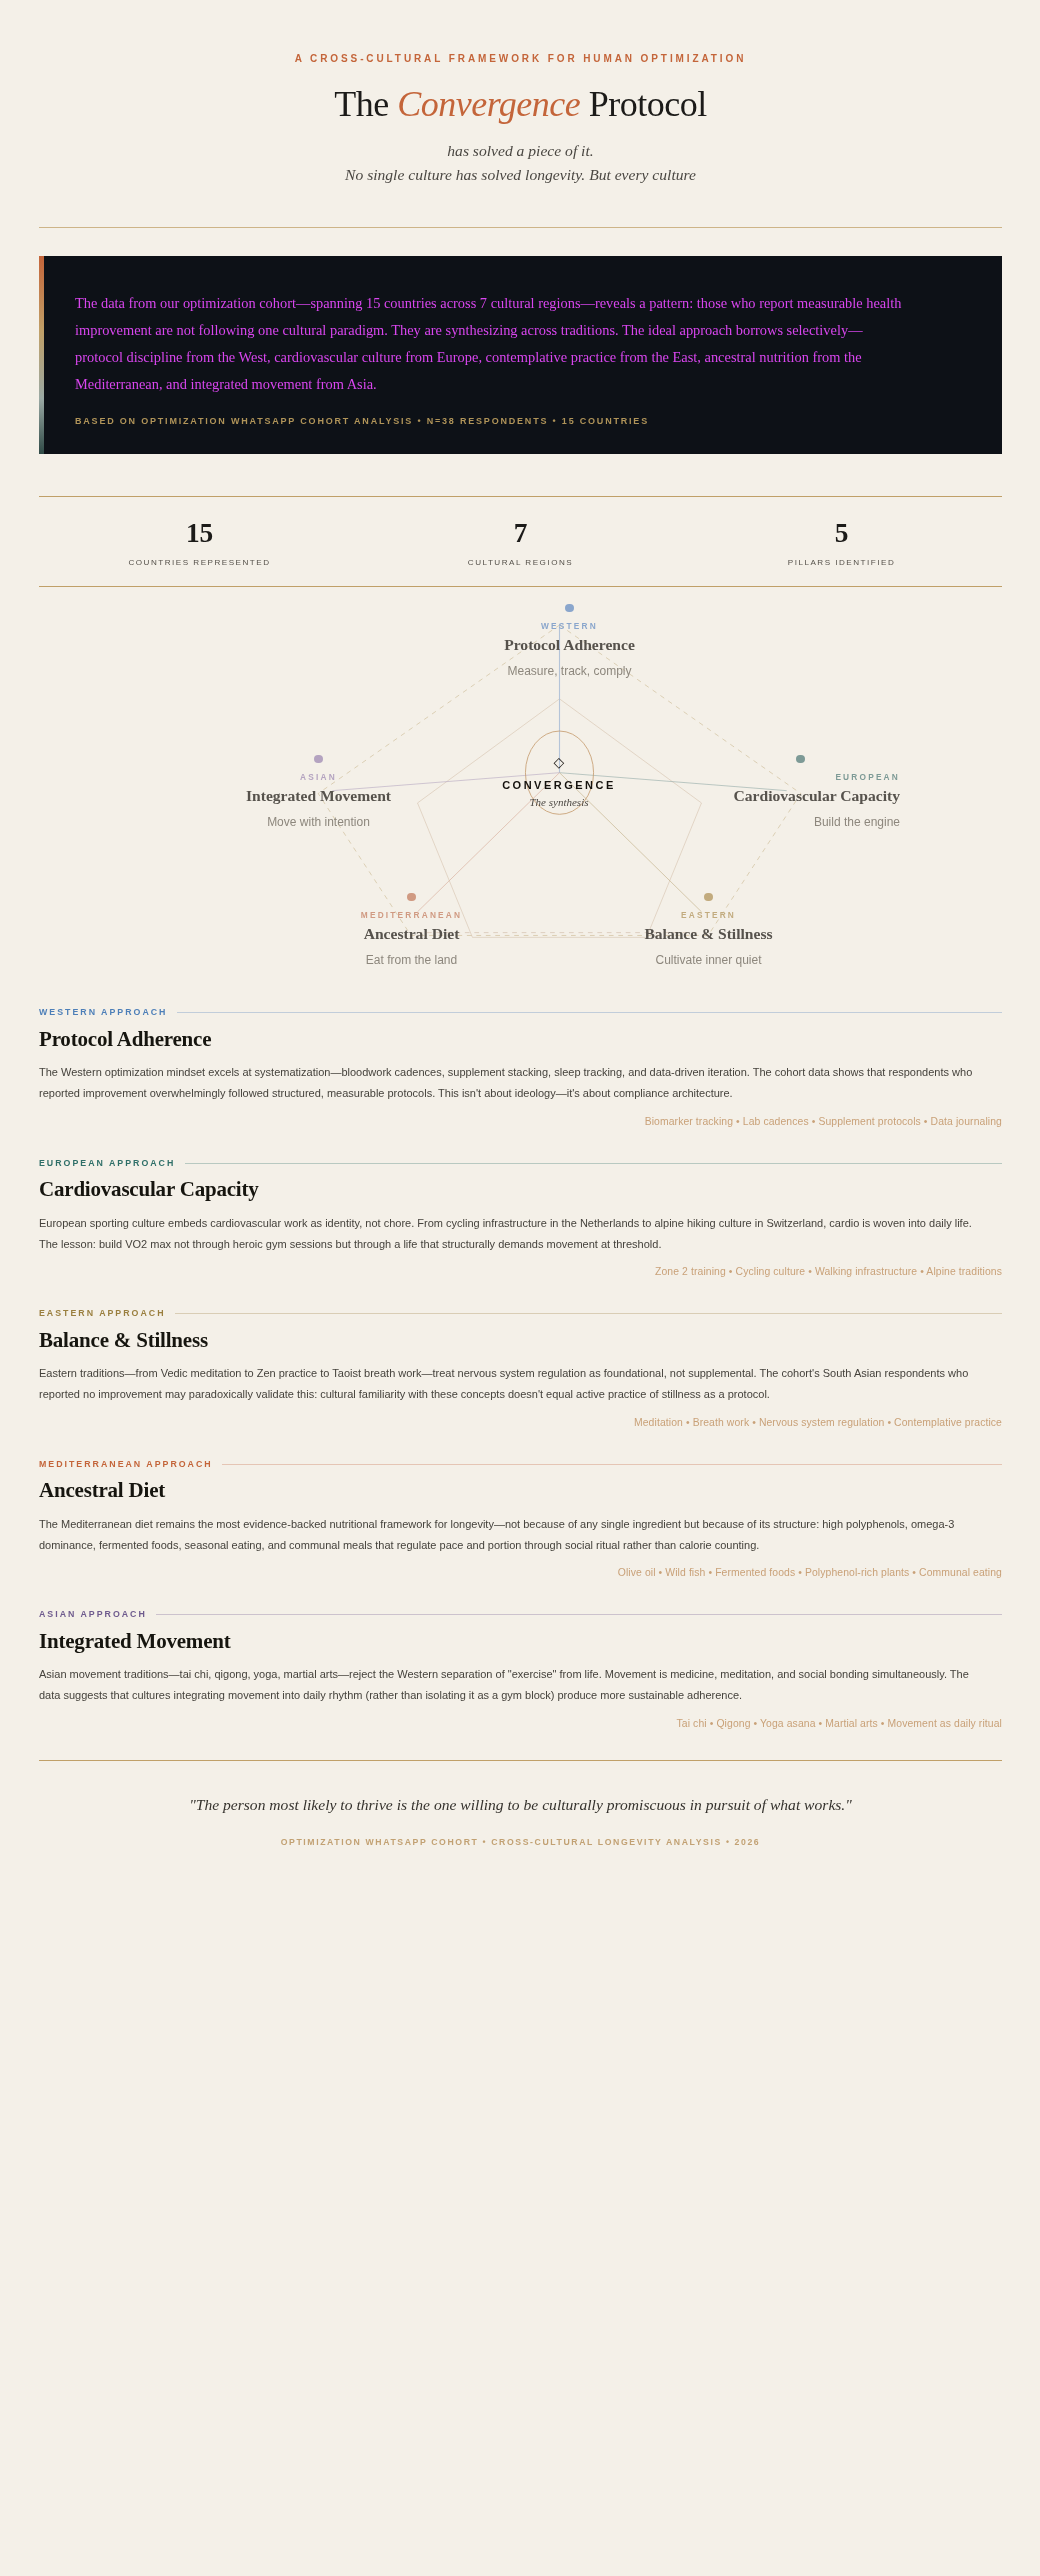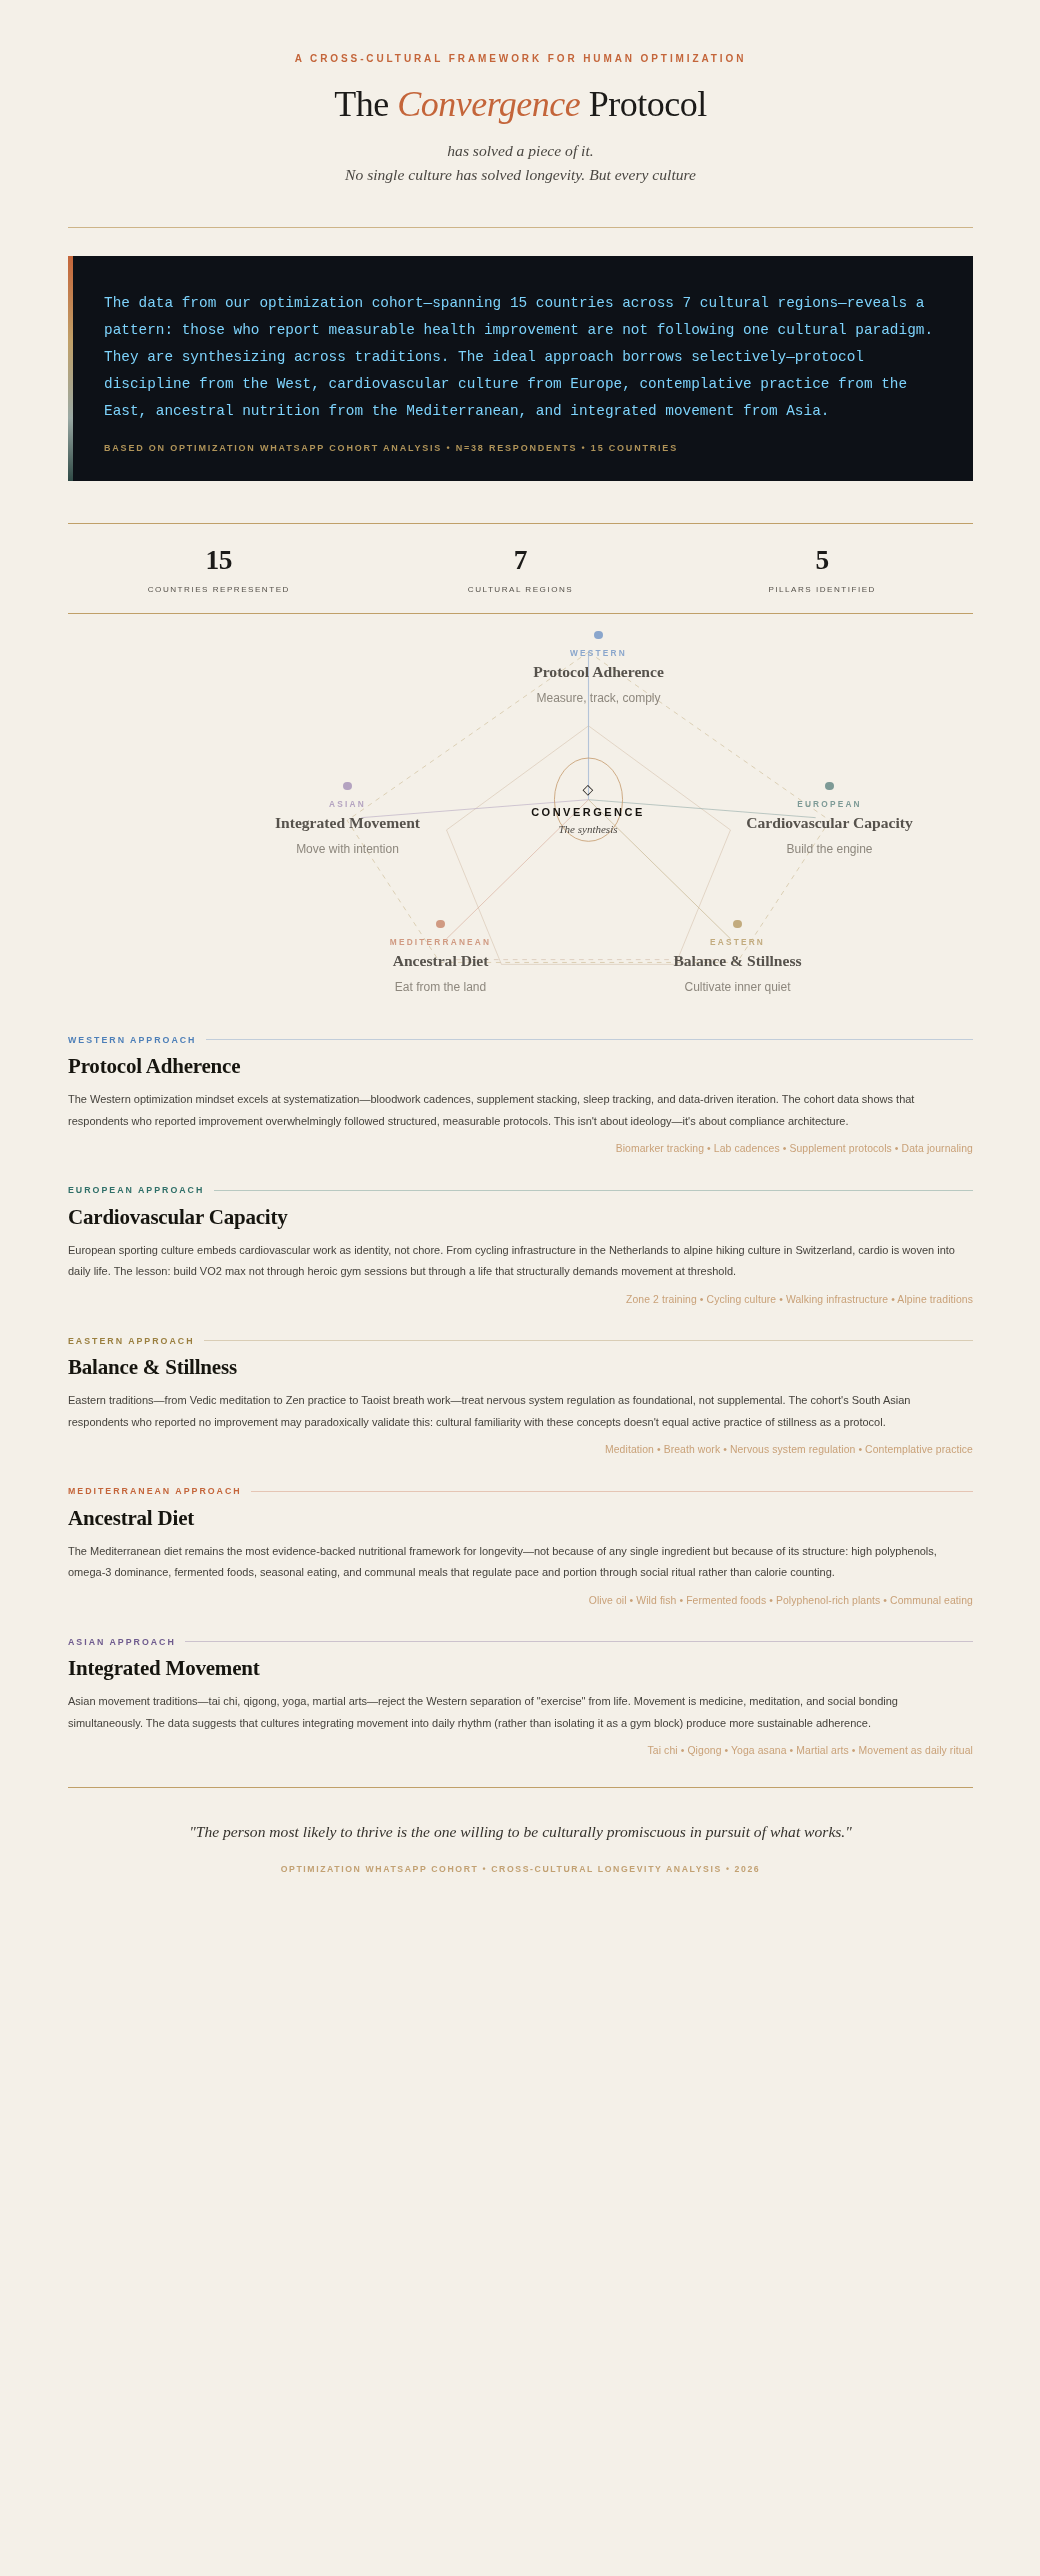--- a/index.html
+++ b/index.html
@@ -2,21 +2,21 @@
 <html style="font-size:15px"><head>
 <meta charset="utf-8">
 <style>
   * { margin:0; padding:0; box-sizing:border-box; }
   html,body { background:#f4f0e8; }
   body {
     width:1041px; height:2576px; position:relative;
     font-family:"Liberation Sans", sans-serif;
     color:#2b2a28; overflow:hidden;
   }
-  .page { width:1041px; height:2576px; position:relative; padding:0 68px; }
+  .page { width:1041px; height:2576px; position:relative; padding:0 39px; }
 
   
   .header { padding-top:53px; text-align:center; }
   .eyebrow-top {
     font-family:"Liberation Sans", sans-serif;
     font-size:10px; font-weight:700; letter-spacing:2.9px;
     color:#c4653a; text-transform:uppercase;
   }
   .title {
     margin-top:21px;
@@ -38,22 +38,22 @@
     margin-top:28px; position:relative;
     background:#0d1117; color:#ece7dc;
     padding:34px 38px 28px 36px;
     min-height:168px;
   }
   .darkblock .accentbar {
     position:absolute; left:0; top:0; bottom:0; width:4.7px;
     background:linear-gradient(180deg,#c4653a 0%,#c0a068 38%,#9aa9a4 72%,#2f4a46 100%);
   }
   .darkblock p {
-    font-family:Liberation Mono, monospace;
-    font-size:14.4px; line-height:1.88; color:#7dd3fc;
+    font-family:Liberation Serif, serif;
+    font-size:14.4px; line-height:1.88; color:#d946ef;
     max-width:833px;
   }
   .darkblock .caption {
     margin-top:18px;
     font-size:9px; font-weight:700; letter-spacing:1.8px;
     color:#b09459; text-transform:uppercase;
   }
 
   
   .stats-wrap { margin-top:42px; }
@@ -194,21 +194,21 @@
       <ellipse cx="550" cy="178" rx="36" ry="44" fill="none" stroke="#c49a6c" stroke-width="1" opacity="0.85"></ellipse>
 
       <line x1="400" y1="347" x2="700" y2="347" stroke="#d3bfae" stroke-width="0.9" stroke-dasharray="5 5" opacity="0.8"></line>
     </svg>
   <div class="node" style="left: 431px; top: 0px;">
         <div class="dot" style="background:#8aa6cc"></div>
         <div class="cat" style="color:#8aa6cc">WESTERN</div>
         <div class="nm">Protocol Adherence</div>
         <div class="dsc">Measure, track, comply</div>
       </div>
-      <div class="node" style="left: 662px; top: 151px;">
+      <div class="node" style="left: 662px; top: 151px; text-align: right;">
         <div class="dot" style="background:#7d9a96"></div>
         <div class="cat" style="color:#7d9a96">EUROPEAN</div>
         <div class="nm">Cardiovascular Capacity</div>
         <div class="dsc">Build the engine</div>
       </div>
       <div class="node" style="left: 570px; top: 289px;">
         <div class="dot" style="background:#c2ab7e"></div>
         <div class="cat" style="color:#c2ab7e">EASTERN</div>
         <div class="nm">Balance &amp; Stillness</div>
         <div class="dsc">Cultivate inner quiet</div>

